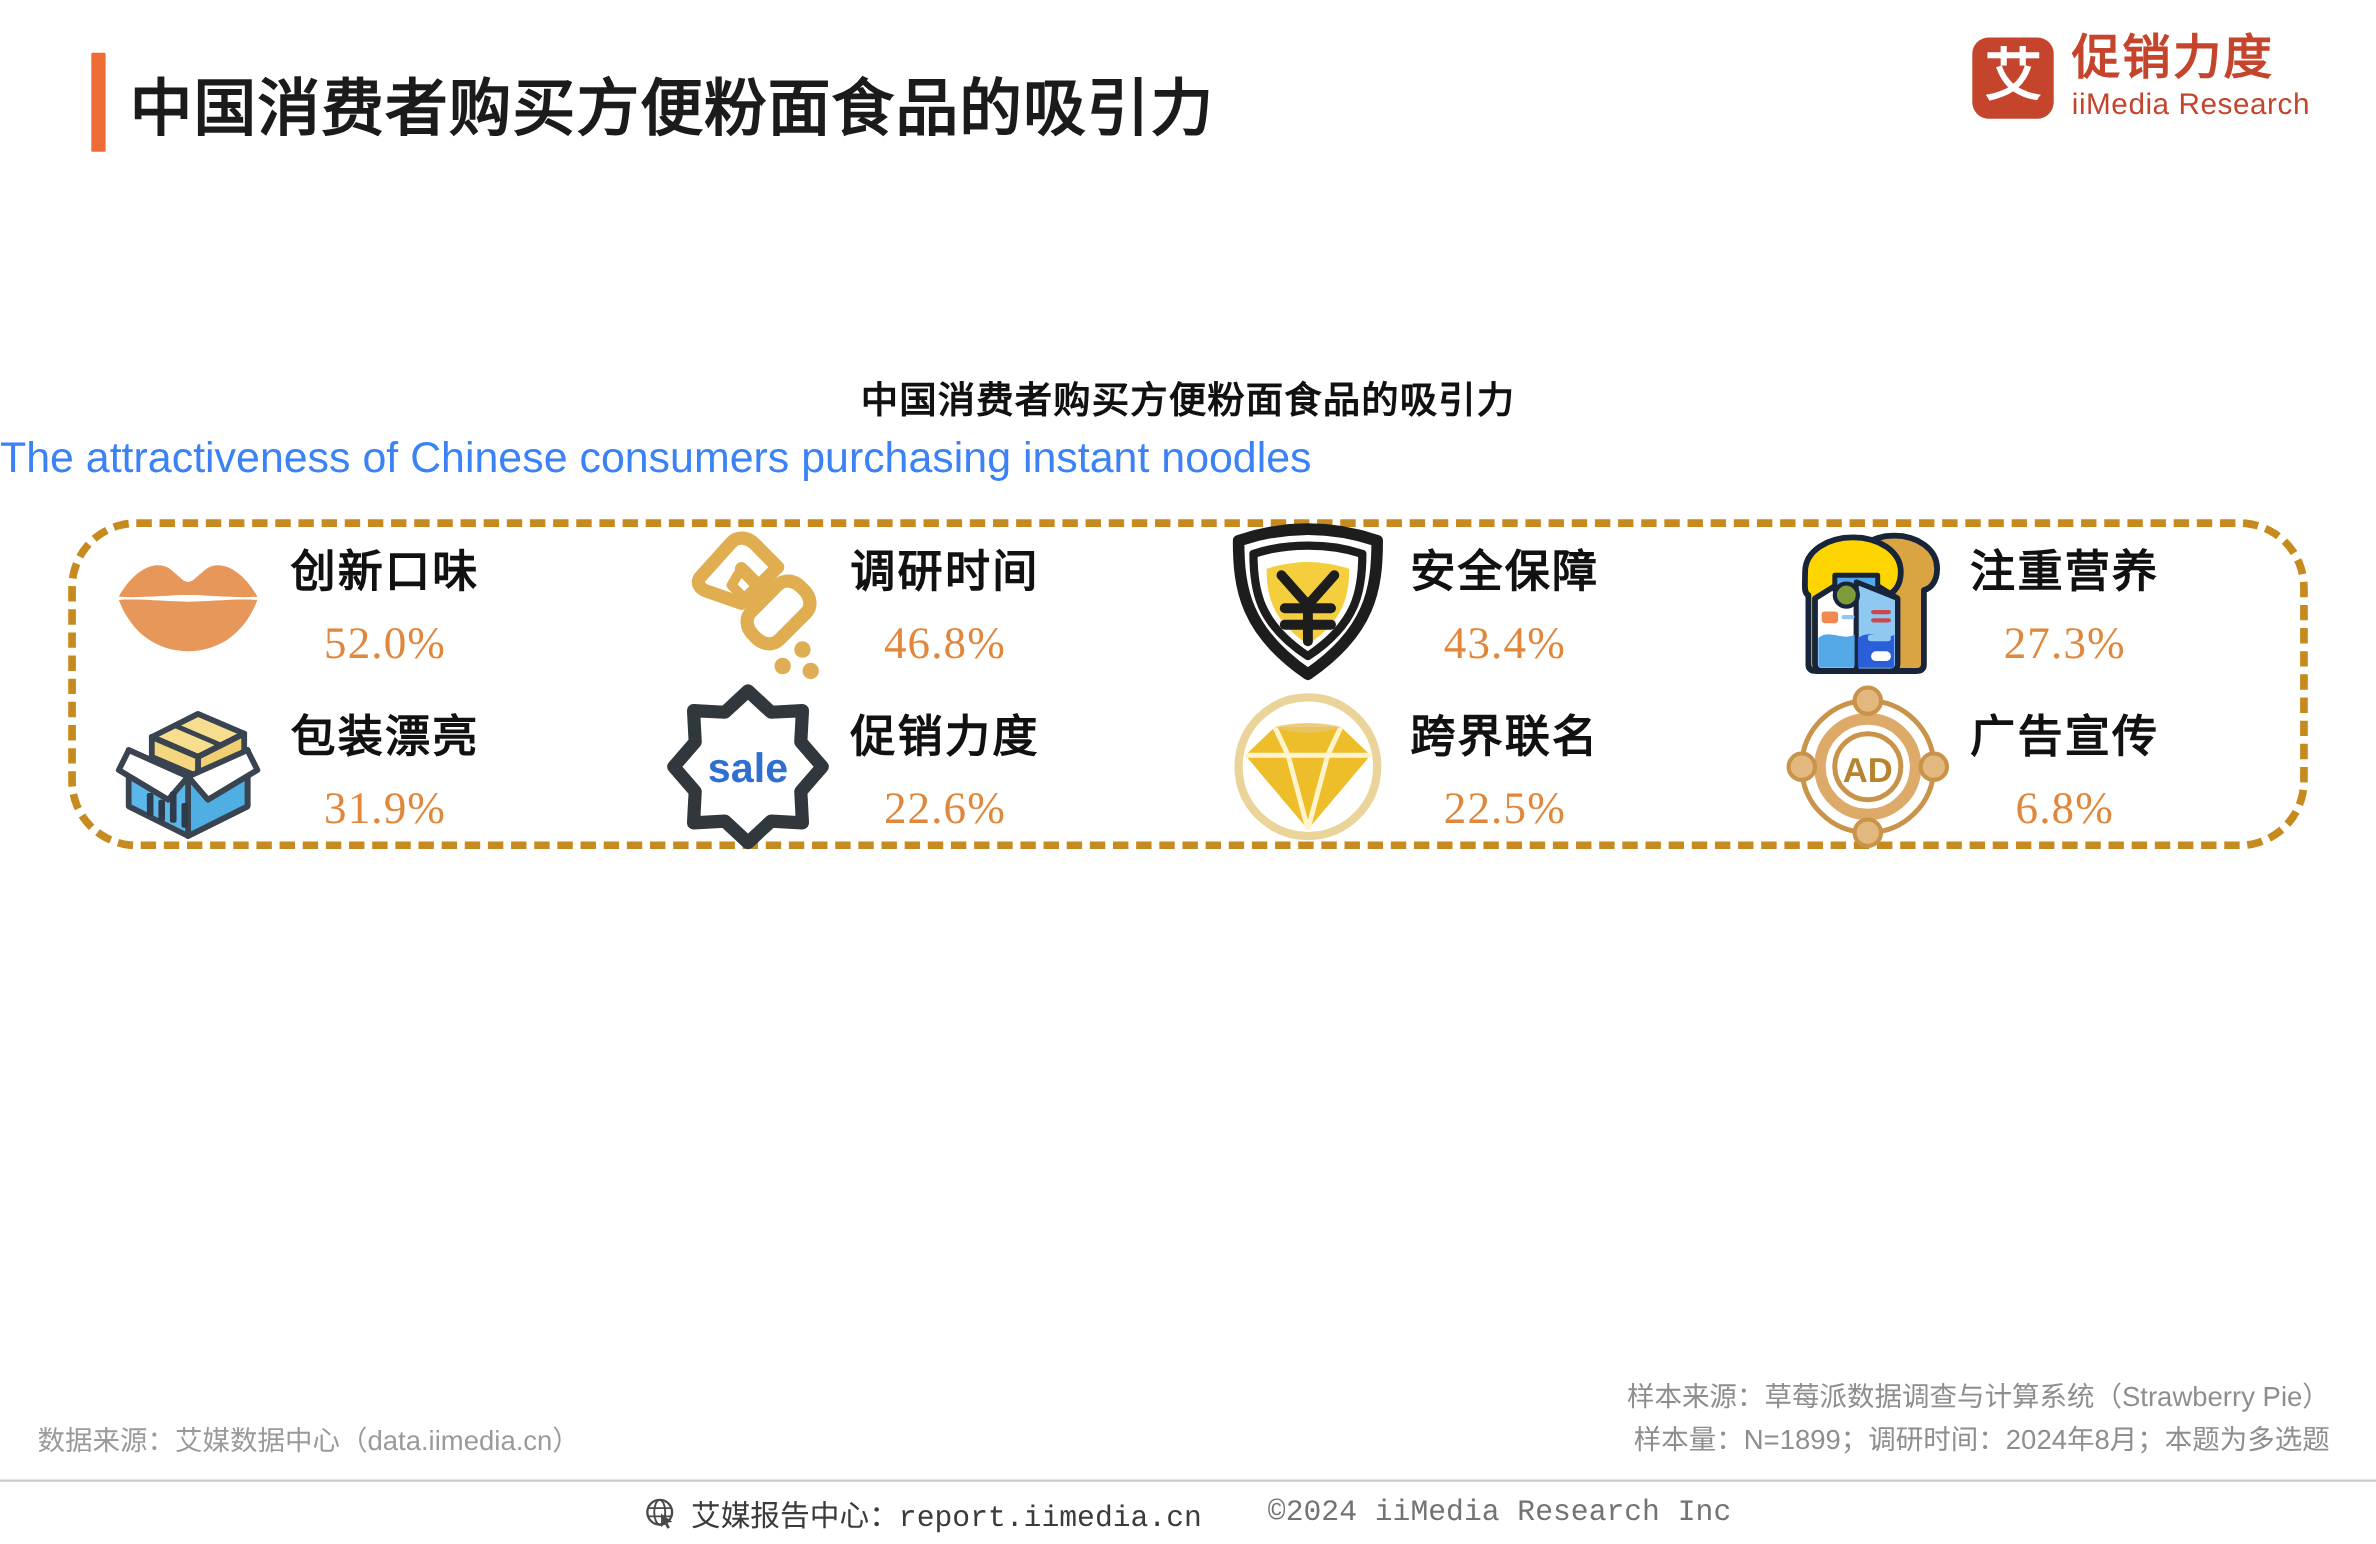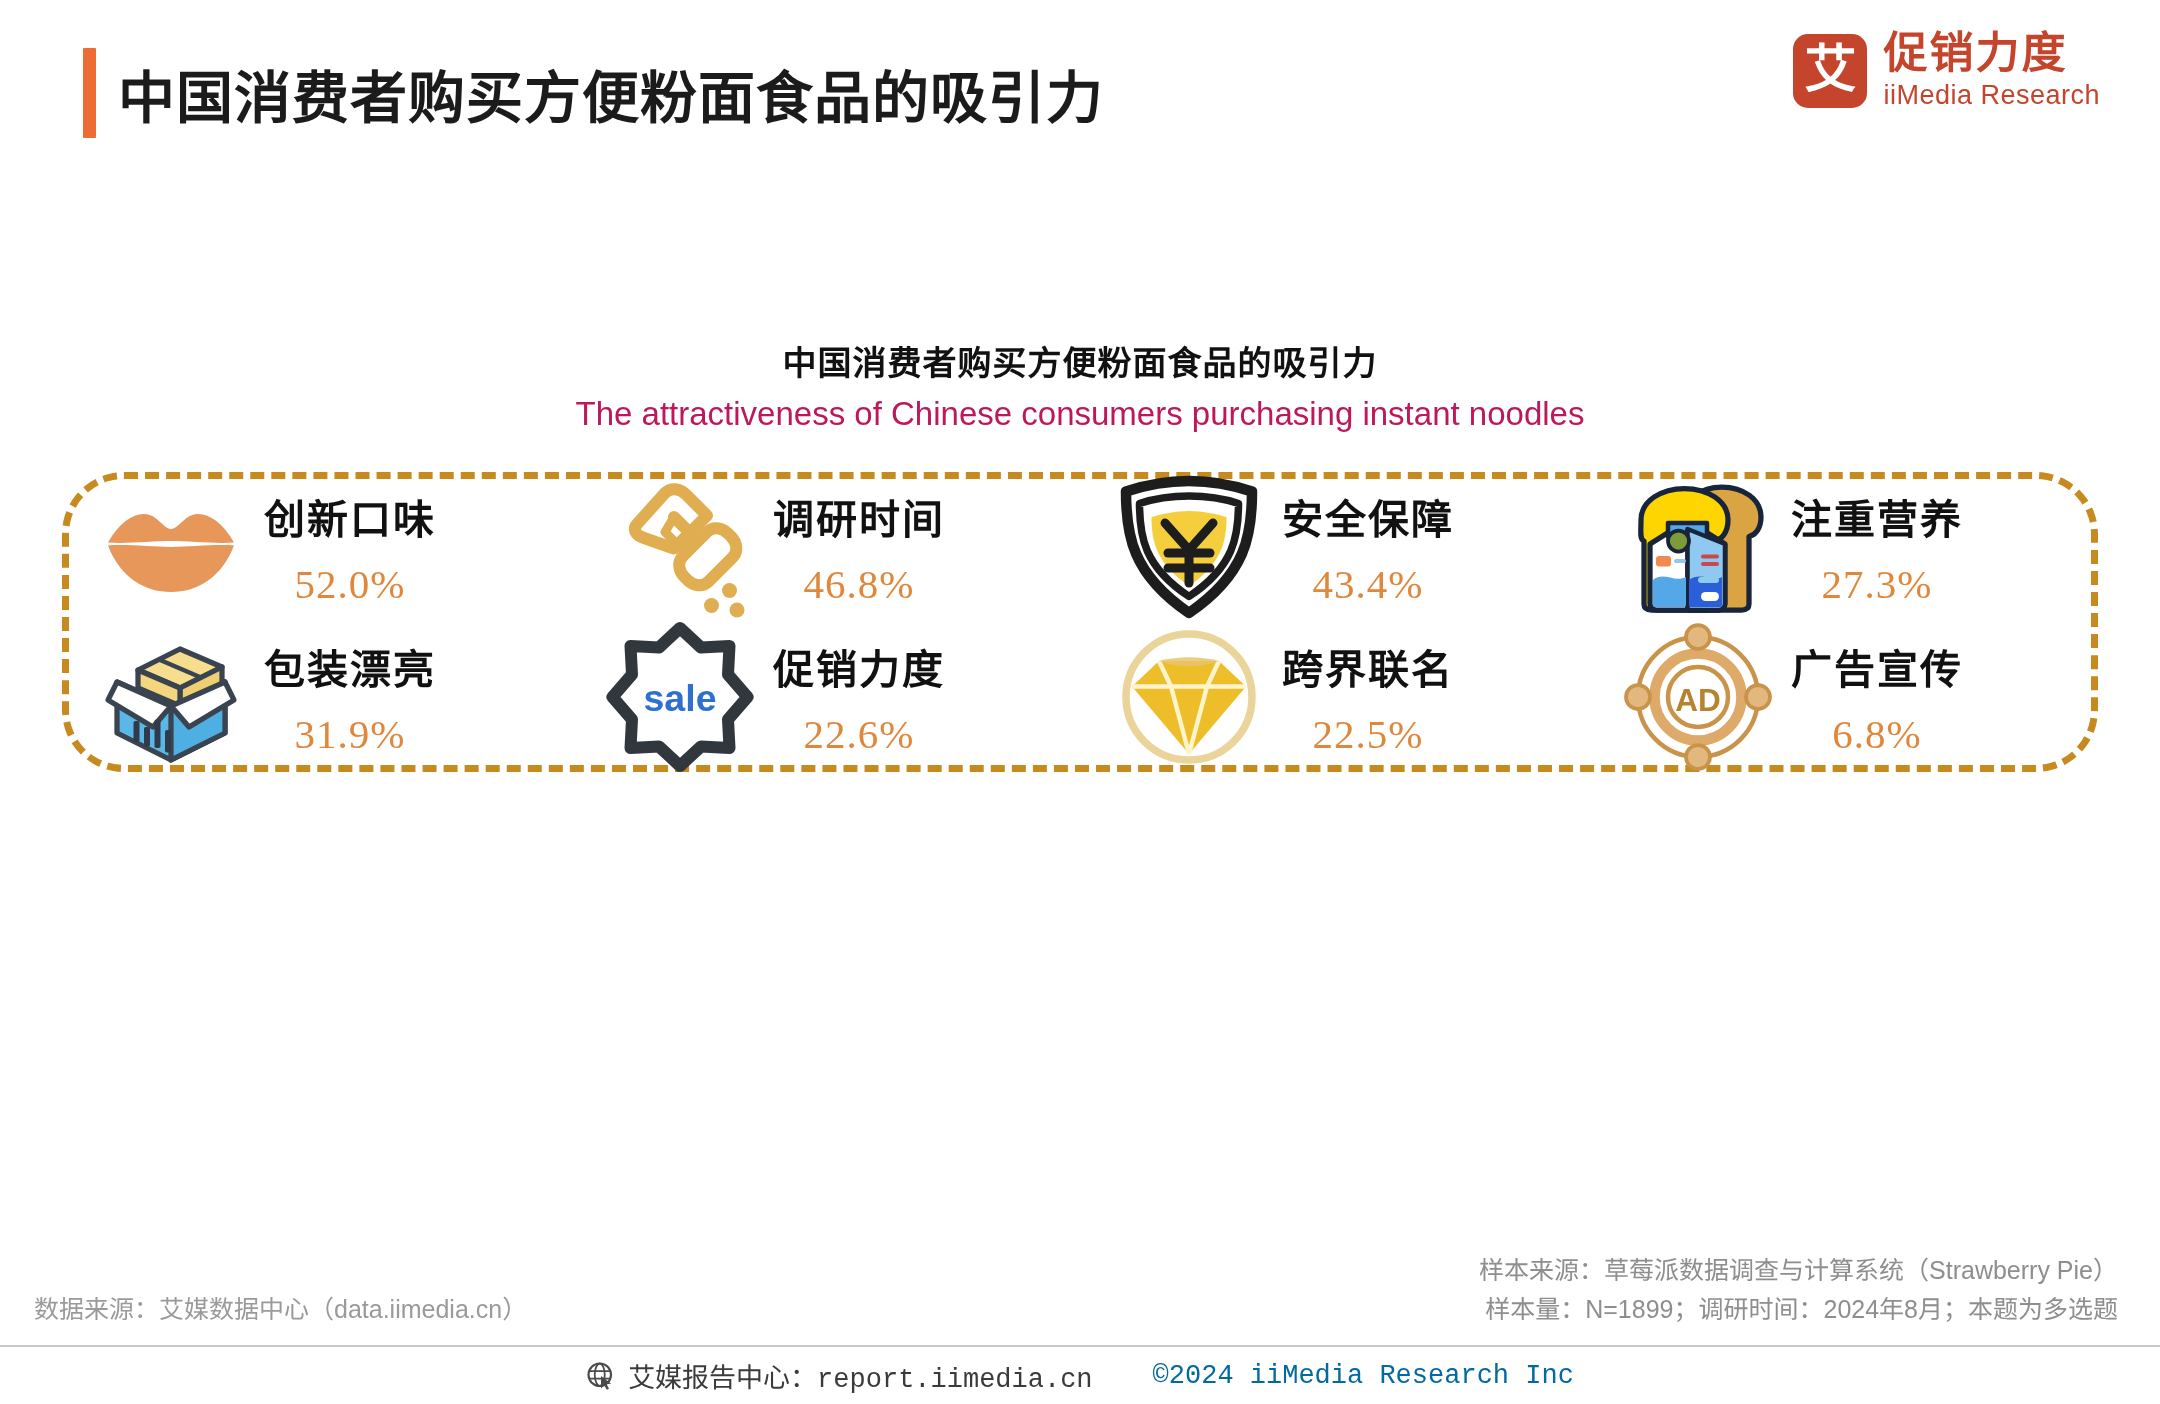--- a/index.html
+++ b/index.html
@@ -33,22 +33,22 @@
   .brand-text { display:flex; flex-direction:column; justify-content:center; }
   .brand-cn { font-size:44px; font-weight:bold; color:#C4442C; letter-spacing:2px; line-height:1.05; }
   .brand-en { font-size:27px; color:#C4442C; letter-spacing:0.5px; margin-top:4px; }
 
   
   .chart-title {
     position:absolute; left:0; right:0; top:336px; text-align:center;
     font-size:34px; font-weight:bold; color:#111; letter-spacing:1px;
   }
   .chart-subtitle {
-    position:absolute; left:0; right:0; top:395px; text-align:center;
-    font-size:33px; color:#be185d; font-weight:400;
+    position:absolute; left:0; right:0; top:395px; 
+    font-size:39px; color:#3b82f6; font-weight:400;
   }
   .dashed-box {
     position:absolute; left:62px; top:470px;
     width:2036px; height:305px;
     border:7px dashed #C68A1E; border-radius:62px;
     background:transparent;
   }
   .dashed-box { height:300px; }
   
   .dashed-box {
@@ -91,21 +91,21 @@
   .footer-rule {
     position:absolute; left:0; right:0; top:1345px; height:2px; background:#c9c9c9;
   }
   .footer-bar {
     position:absolute; left:0; right:0; top:1347px; height:57px;
     display:flex; align-items:center; justify-content:center; gap:60px;
     font-size:27px; color:#3b3b3b;font-family:Liberation Mono, monospace;
   }
   .footer-link { display:flex; align-items:center; gap:12px; }
   .globe-icon { width:30px; height:30px; display:block; }
-  .footer-copy { color:#0369a1; }
+  .footer-copy { color:#737373; }
 
   svg { display:block; overflow:visible; }
 </style>
 </head>
 <body>
 
 <div class="page">
 
   <div class="header">
     <div class="title-bar"></div>

